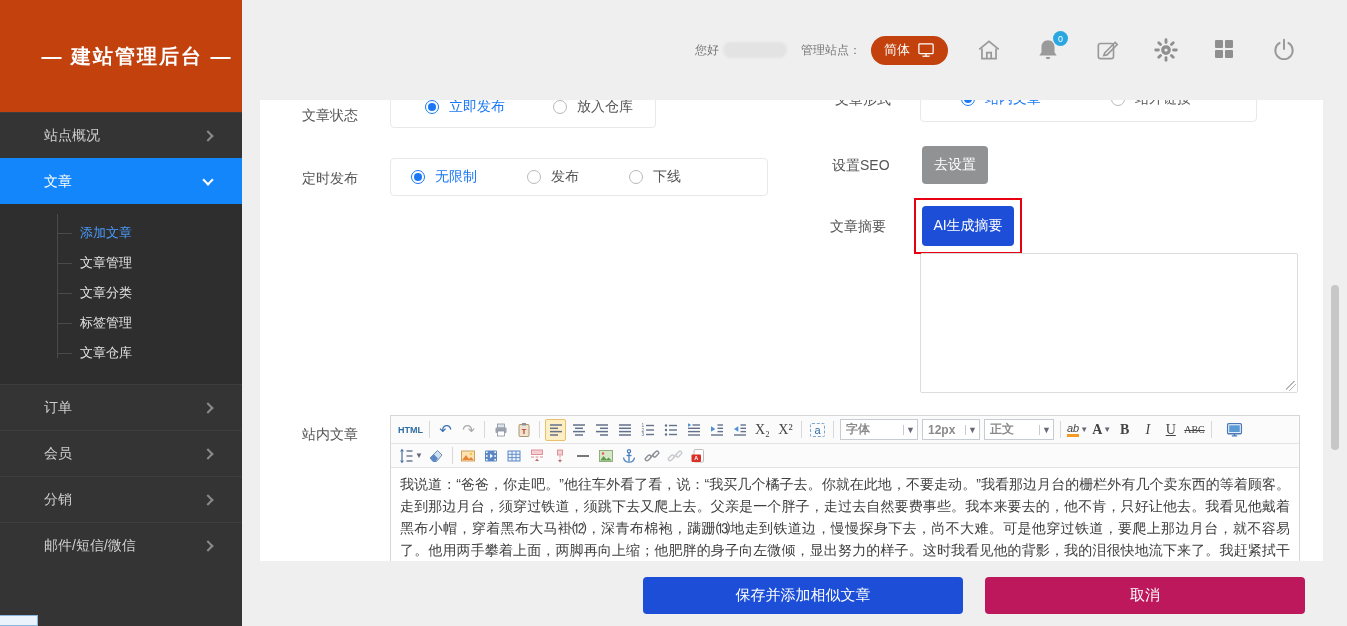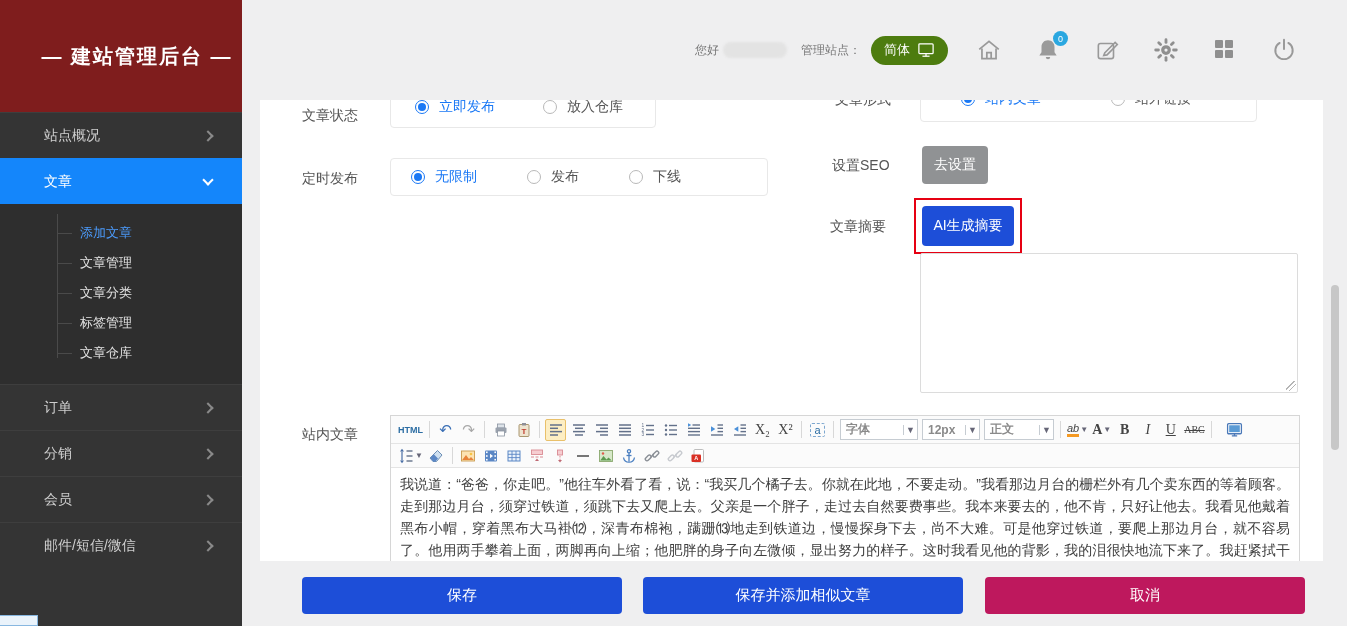--- a/index.html
+++ b/index.html
@@ -2,39 +2,39 @@
 <html><head>
 <meta charset="utf-8">
 <style>
   * { box-sizing: border-box; margin: 0; padding: 0; }
   body { font-family: "Liberation Sans", "DejaVu Sans", sans-serif; background:#efeff0; }
   .stage { position:relative; width:1347px; height:626px; background:#efeff0; overflow:hidden; }
 
   
   .sidebar { position:absolute; left:0; top:0; width:242px; height:626px; background:#343434; }
   .brand { height:112px; display:flex; align-items:center; justify-content:center;
-           color:#ffffff; font-size:20px; font-weight:bold; letter-spacing:2px; background:#7f1d1d;padding-left:32px; }
+           color:#ffffff; font-size:20px; font-weight:bold; letter-spacing:2px; background:#c2410c;padding-left:32px; }
   .nav-item { height:46px; display:flex; align-items:center; justify-content:space-between;
               padding:0 30px 0 44px; font-size:14px; color:#cfcfcf; border-top:1px solid #3e3e3e; cursor:pointer; }
   .nav-item.active { background:#1486fb; color:#fff; border-top-color:#1486fb; }
   .chev { width:8px; height:8px; border-top:2px solid #8a8a8a; border-right:2px solid #8a8a8a;
           transform:rotate(45deg); margin-top:0; }
   .chev.down { transform:rotate(135deg); border-color:#ffffff; margin-top:-4px; }
   .submenu { position:relative; padding:14px 0 16px; background:#2e2e2e; }
   .submenu::before { content:''; position:absolute; left:57px; top:10px; bottom:26px; width:1px; background:#4a4a4a; }
   .submenu-item { position:relative; height:30px; line-height:30px; padding-left:80px; font-size:13px; color:#e3e3e3; cursor:pointer; }
   .submenu-item::before { content:''; position:absolute; left:57px; top:15px; width:15px; height:1px; background:#4a4a4a; }
   .submenu-item.active { color:#4b9bfc; }
 
   
   .topbar { position:absolute; left:242px; top:0; right:0; height:100px;
             display:flex; align-items:center; justify-content:flex-end; padding-right:50px; }
   .greet, .manage { font-size:12px; color:#777; }
   .blur-name { width:64px; height:16px; background:#e3e3e3; border-radius:8px; margin:0 14px 0 4px; filter:blur(1px); }
-  .lang-pill { height:29px; display:flex; align-items:center; gap:7px; background:#4d7c0f; color:#fff;
+  .lang-pill { height:29px; display:flex; align-items:center; gap:7px; background:#c2410c; color:#fff;
                border-radius:15px; padding:0 13px; font-size:13px; margin:0 28px 0 10px; cursor:pointer; }
   .hicons { display:flex; align-items:center; gap:33px; }
   .hicon { position:relative; width:26px; height:26px; cursor:pointer; }
   .badge { position:absolute; top:-6px; right:-7px; width:15px; height:15px; border-radius:50%;
            background:#2aa7e0; color:#fff; font-size:9px; display:flex; align-items:center; justify-content:center; }
 
   
   .card { position:absolute; left:260px; top:100px; width:1063px; height:461px; background:#ffffff; overflow:hidden; }
   .lbl { position:absolute; font-size:14px; color:#555; }
   .optbox { position:absolute; border:1px solid #e8e8e8; border-radius:4px; display:flex; align-items:center; background:#fff; }
@@ -98,25 +98,25 @@
         <div class="submenu-item">文章管理</div>
         <div class="submenu-item">文章分类</div>
         <div class="submenu-item">标签管理</div>
         <div class="submenu-item">文章仓库</div>
       </div>
       <div class="nav-item">
         <span>订单</span>
         <span class="chev"></span>
       </div>
       <div class="nav-item">
+        <span>会员</span>
+        <span class="chev"></span>
+      </div>
+      <div class="nav-item">
         <span>分销</span>
-        <span class="chev"></span>
-      </div>
-      <div class="nav-item">
-        <span>会员</span>
         <span class="chev"></span>
       </div>
       <div class="nav-item">
         <span>邮件/短信/微信</span>
         <span class="chev"></span>
       </div>
     </nav>
   </aside>
 
   <header class="topbar">
@@ -180,21 +180,21 @@
             <path d="M8 5.5a8 8 0 1 0 8 0"></path>
             <line x1="12" y1="2.5" x2="12" y2="11"></line>
           </svg>
       </div>
     </div>
   </header>
 
   <main class="card">
 
     <span class="lbl" style="left:42px; top:7px;">文章状态</span>
-    <div class="optbox" style="left:130px; top:-14px; width:266px; height:42px; padding-left:24px; gap:48px;">
+    <div class="optbox" style="left:130px; top:-14px; width:266px; height:42px; padding-left:34px; gap:48px;">
       <div class="opt sel">
         <span class="radio"></span>
         <span>立即发布</span>
       </div>
       <div class="opt">
         <span class="radio"></span>
         <span>放入仓库</span>
       </div>
     </div>
 
@@ -503,23 +503,20 @@
               <rect x="1.5" y="6.5" width="9.5" height="7.5" rx="1" fill="#d93025"></rect>
               <text x="6.2" y="12.3" font-size="5.5" fill="#fff" text-anchor="middle" font-weight="bold">A</text>
             </svg>
         </span>
       </div>
 
       <div class="econtent">我说道：“爸爸，你走吧。”他往车外看了看，说：“我买几个橘子去。你就在此地，不要走动。”我看那边月台的栅栏外有几个卖东西的等着顾客。走到那边月台，须穿过铁道，须跳下去又爬上去。父亲是一个胖子，走过去自然要费事些。我本来要去的，他不肯，只好让他去。我看见他戴着黑布小帽，穿着黑布大马褂⑿，深青布棉袍，蹒跚⒀地走到铁道边，慢慢探身下去，尚不大难。可是他穿过铁道，要爬上那边月台，就不容易了。他用两手攀着上面，两脚再向上缩；他肥胖的身子向左微倾，显出努力的样子。这时我看见他的背影，我的泪很快地流下来了。我赶紧拭干了泪。怕他</div>
     </div>
   </main>
 
-  <div class="btn btn-blue fbtn" style="left:302px;">
-    <span>保存</span>
-  </div>
   <div class="btn btn-blue fbtn" style="left:643px;">
     <span>保存并添加相似文章</span>
   </div>
   <div class="btn cancel fbtn" style="left:985px;">
     <span>取消</span>
   </div>
 
   <div class="scroll-thumb"></div>
   <div class="status-tip"></div>
 </div>

